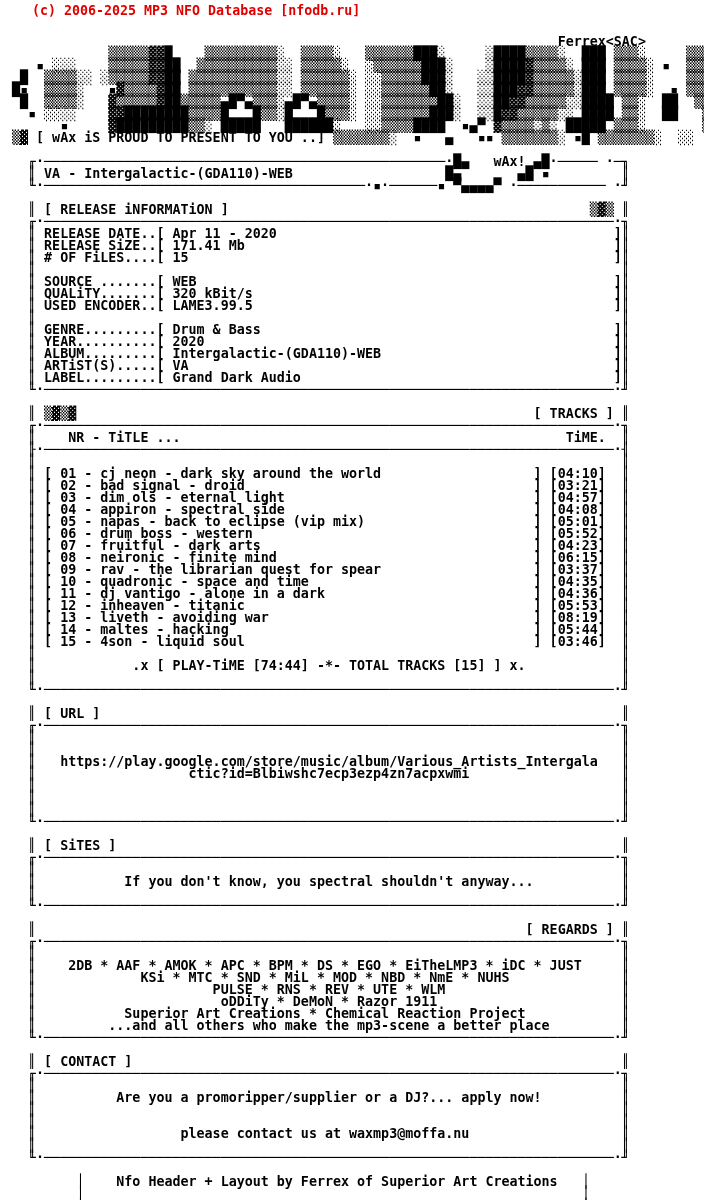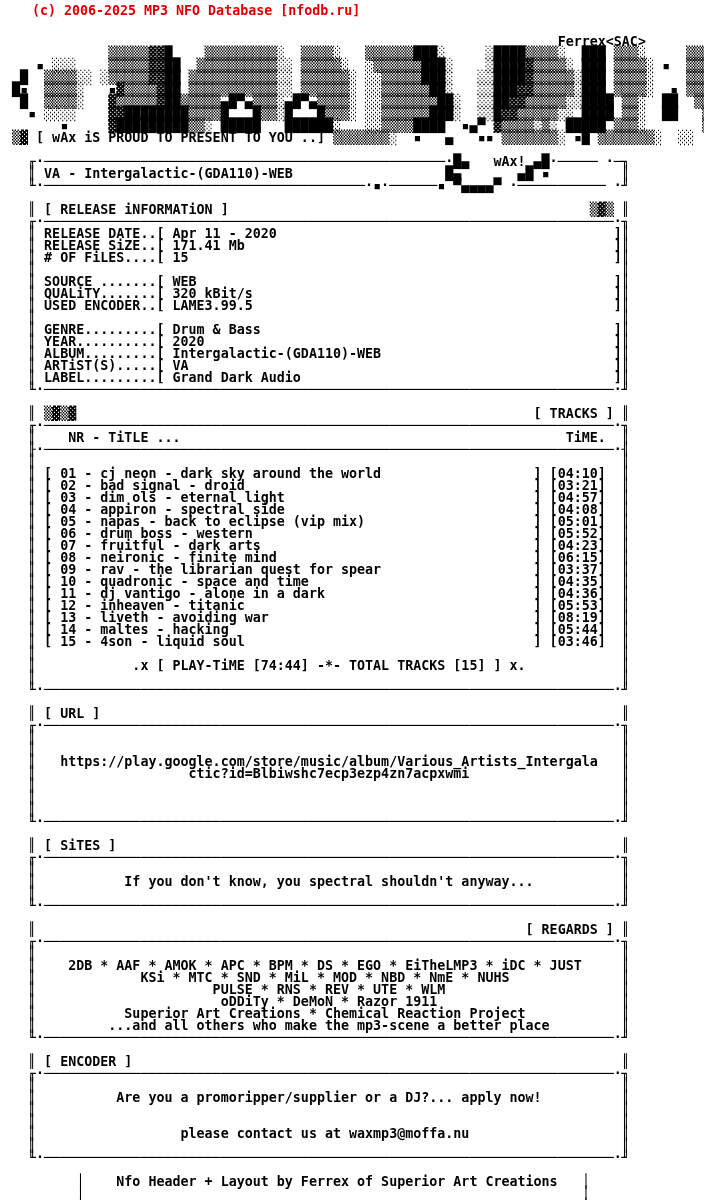--- a/index.html
+++ b/index.html
@@ -97,21 +97,21 @@
   <pre class="nfo">  ║                                                             [ REGARDS ] ║           
   ╓·───────────────────────────────────────────────────────────────────────·╖           
   ║                                                                         ║           
   ║    2DB * AAF * AMOK * APC * BPM * DS * EGO * EiTheLMP3 * iDC * JUST     ║           
   ║             KSi * MTC * SND * MiL * MOD * NBD * NmE * NUHS              ║           
   ║                      PULSE * RNS * REV * UTE * WLM                      ║           
   ║                       oDDiTy * DeMoN * Razor 1911                       ║           
   ║           Superior Art Creations * Chemical Reaction Project            ║           
   ║         ...and all others who make the mp3-scene a better place         ║           
   ╙·───────────────────────────────────────────────────────────────────────·╜           </pre>
-  <pre class="nfo">  ║ [ ENCODER ]                                                             ║           
+  <pre class="nfo">  ║ [ CONTACT ]                                                             ║           
   ╓·───────────────────────────────────────────────────────────────────────·╖           
   ║                                                                         ║           
   ║          Are you a promoripper/supplier or a DJ?... apply now!          ║           
   ║                                                                         ║           
   ║                                                                         ║           
   ║                  please contact us at waxmp3@moffa.nu                   ║           
   ║                                                                         ║           
   ╙·───────────────────────────────────────────────────────────────────────·╜           </pre>
   <pre class="nfo">        │    Nfo Header + Layout by Ferrex of Superior Art Creations   │                
         │                                                              │                

